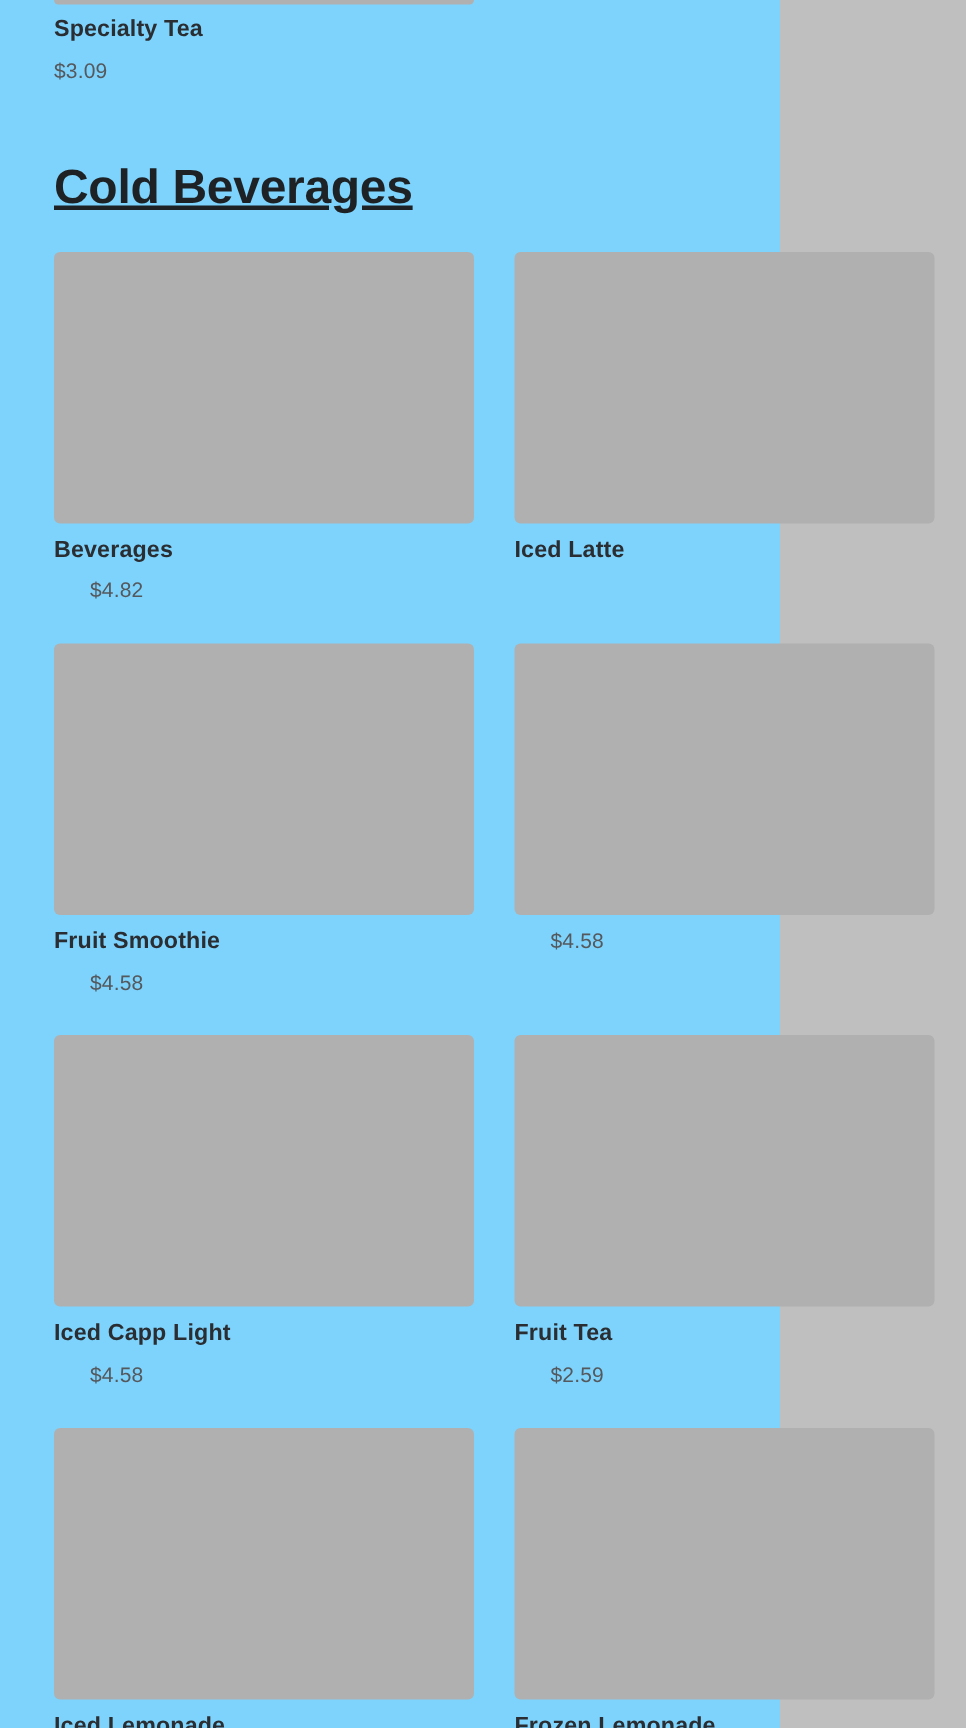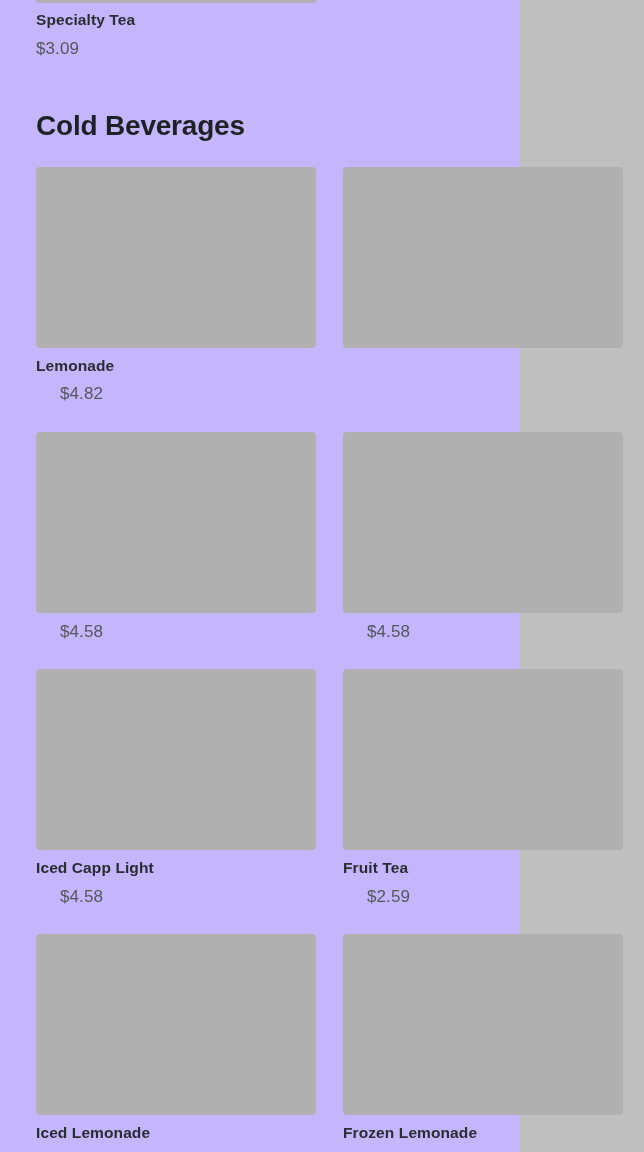--- a/index.html
+++ b/index.html
@@ -12,21 +12,21 @@
     height: 1152px;
     overflow: hidden;
     font-family: "Liberation Sans", sans-serif;
     -webkit-font-smoothing: antialiased;
   }
 
   .page {
     position: relative;
     width: 520px;
     height: 1152px;
-    background: #c4b5fd;
+    background: #7dd3fc;
     box-sizing: border-box;
   }
 
   
   .top-partial {
     padding: 0 36px 0 36px;
   }
   .top-partial .thumb-sliver {
     width: 280px;
     height: 3px;
@@ -37,41 +37,42 @@
   .item-title {
     font-size: 15.5px;
     font-weight: 600;
     color: #2a2d31;
     letter-spacing: 0.1px;
     line-height: 1.2;
     margin: 0;
     padding: 0;
   }
   .item-price {
-    font-size: 17px;
+    font-size: 14px;
     font-weight: 400;
     color: #55585c;
     letter-spacing: 0.1px;
     line-height: 1.2;
     margin: 0;
     padding: 0;
   }
 
   .top-partial .item-title { margin-top: 8px; }
   .top-partial .item-price { margin-top: 9px; }
 
   
   .section-heading {
-    font-size: 28px;
+    font-size: 32px;
     font-weight: 700;
     color: #1f2225;
     letter-spacing: -0.2px;
     line-height: 1.1;
     margin: 0;
     padding: 52px 20px 0 36px;
+    text-decoration: underline;
   }
 
   
   .grid {
     display: grid;
     grid-template-columns: 280px 280px;
     column-gap: 27px;
     row-gap: 27px;
     padding: 25px 36px 0 36px;
     box-sizing: border-box;
@@ -103,30 +104,32 @@
     <div class="item-title">Specialty Tea</div>
     <div class="item-price">$3.09</div>
   </div>
 
   <h2 class="section-heading">Cold Beverages</h2>
 
   <div class="grid">
 
     <div class="card">
       <div class="thumb"></div>
-      <div class="item-title">Lemonade</div>
+      <div class="item-title">Beverages</div>
       <div class="item-price">$4.82</div>
     </div>
 
     <div class="card">
       <div class="thumb"></div>
+      <div class="item-title">Iced Latte</div>
     </div>
 
     <div class="card">
       <div class="thumb"></div>
+      <div class="item-title">Fruit Smoothie</div>
       <div class="item-price">$4.58</div>
     </div>
 
     <div class="card">
       <div class="thumb"></div>
       <div class="item-price">$4.58</div>
     </div>
 
     <div class="card">
       <div class="thumb"></div>

